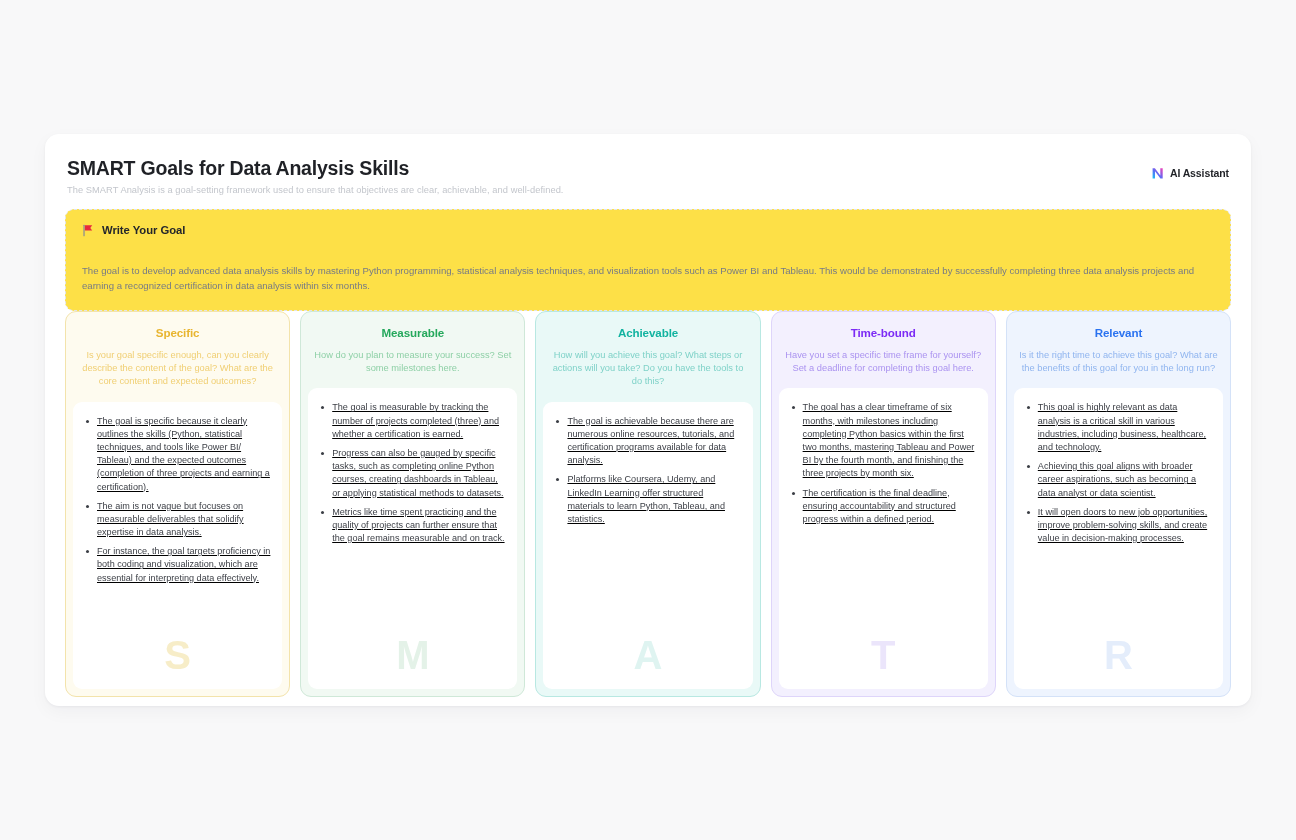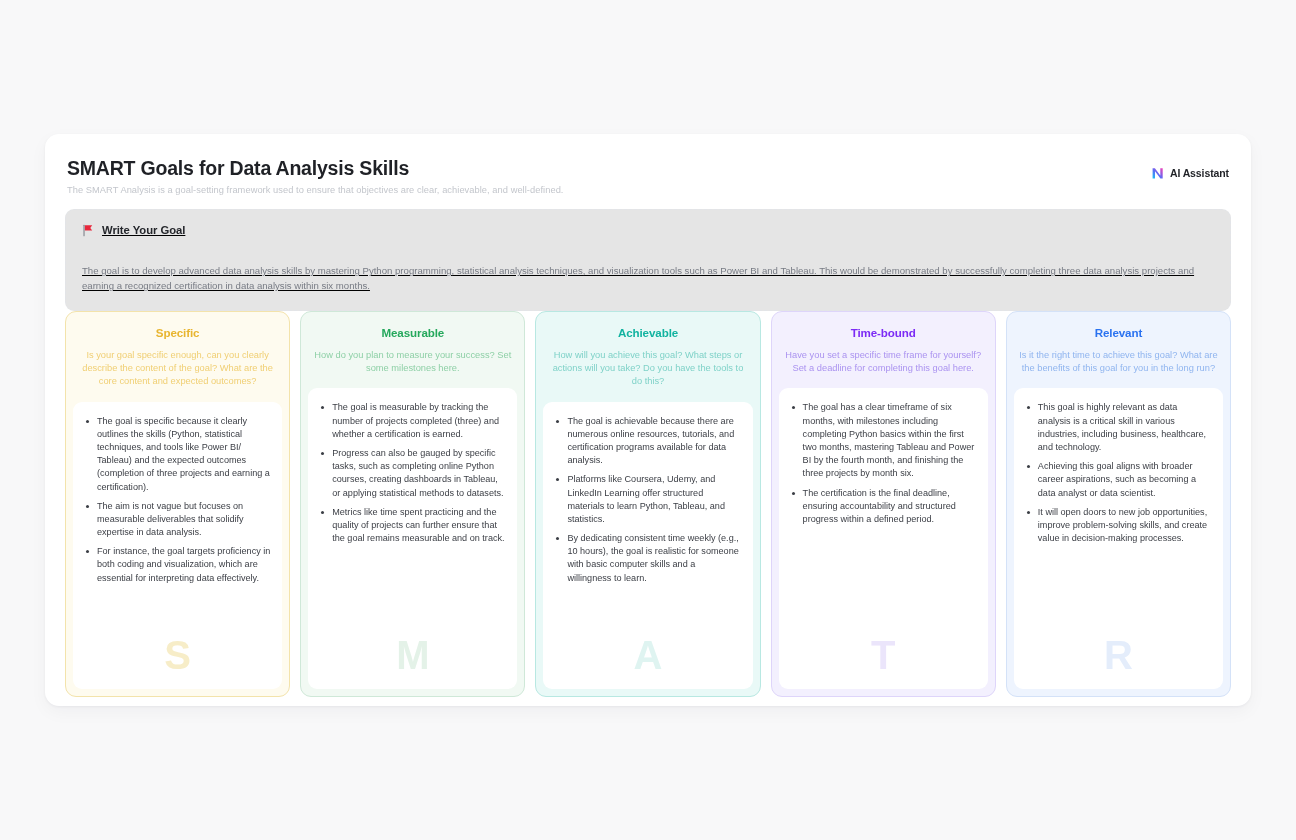--- a/index.html
+++ b/index.html
@@ -68,22 +68,21 @@
     color: #1f2126;
     letter-spacing: -.1px;
   }
 
   
   .goal-box {
     margin-top: 14px;
     border: 1px dashed #e2e4e8;
     border-radius: 9px;
     padding: 13px 16px 16px 16px;
-    background: #e5e5e5;
-    text-decoration: underline;
+    background: #fde047;
   }
   .goal-head {
     display: flex;
     align-items: center;
     gap: 7px;
   }
   .flag-icon {
     width: 13px; height: 13px;
     display: inline-block;
   }
@@ -134,20 +133,21 @@
     color: var(--muted);
   }
   .card-body {
     position: relative;
     flex: 1 1 auto;
     margin: 0 7px 7px 7px;
     background: #ffffff;
     border-radius: 9px;
     padding: 13px 11px 10px 11px;
     overflow: hidden;
+    text-decoration: underline;
   }
   .card-body ul {
     list-style: none;
     position: relative;
     z-index: 2;
   }
   .card-body li {
     position: relative;
     padding-left: 13px;
     margin-bottom: 6px;
@@ -247,21 +247,20 @@
         </div>
         <div class="card" style="--bg: #e9f9f7; --bd: #b8e8e2; --accent: #12b3a0; --muted: #7fd2c8; --wm: #dff4f1;">
           <div class="card-head">
             <div class="card-title">Achievable</div>
             <div class="card-question">How will you achieve this goal? What steps or actions will you take? Do you have the tools to do this?</div>
           </div>
           <div class="card-body">
             <ul>
               <li>The goal is achievable because there are numerous online resources, tutorials, and certification programs available for data analysis.</li>
               <li>Platforms like Coursera, Udemy, and LinkedIn Learning offer structured materials to learn Python, Tableau, and statistics.</li>
-              <li>By dedicating consistent time weekly (e.g., 10 hours), the goal is realistic for someone with basic computer skills and a willingness to learn.</li>
             </ul>
             <div class="watermark">A</div>
           </div>
         </div>
         <div class="card" style="--bg: #f3f0fe; --bd: #ded5fa; --accent: #7c2bf5; --muted: #ab93f0; --wm: #ebe5fb;">
           <div class="card-head">
             <div class="card-title">Time-bound</div>
             <div class="card-question">Have you set a specific time frame for yourself? Set a deadline for completing this goal here.</div>
           </div>
           <div class="card-body">

